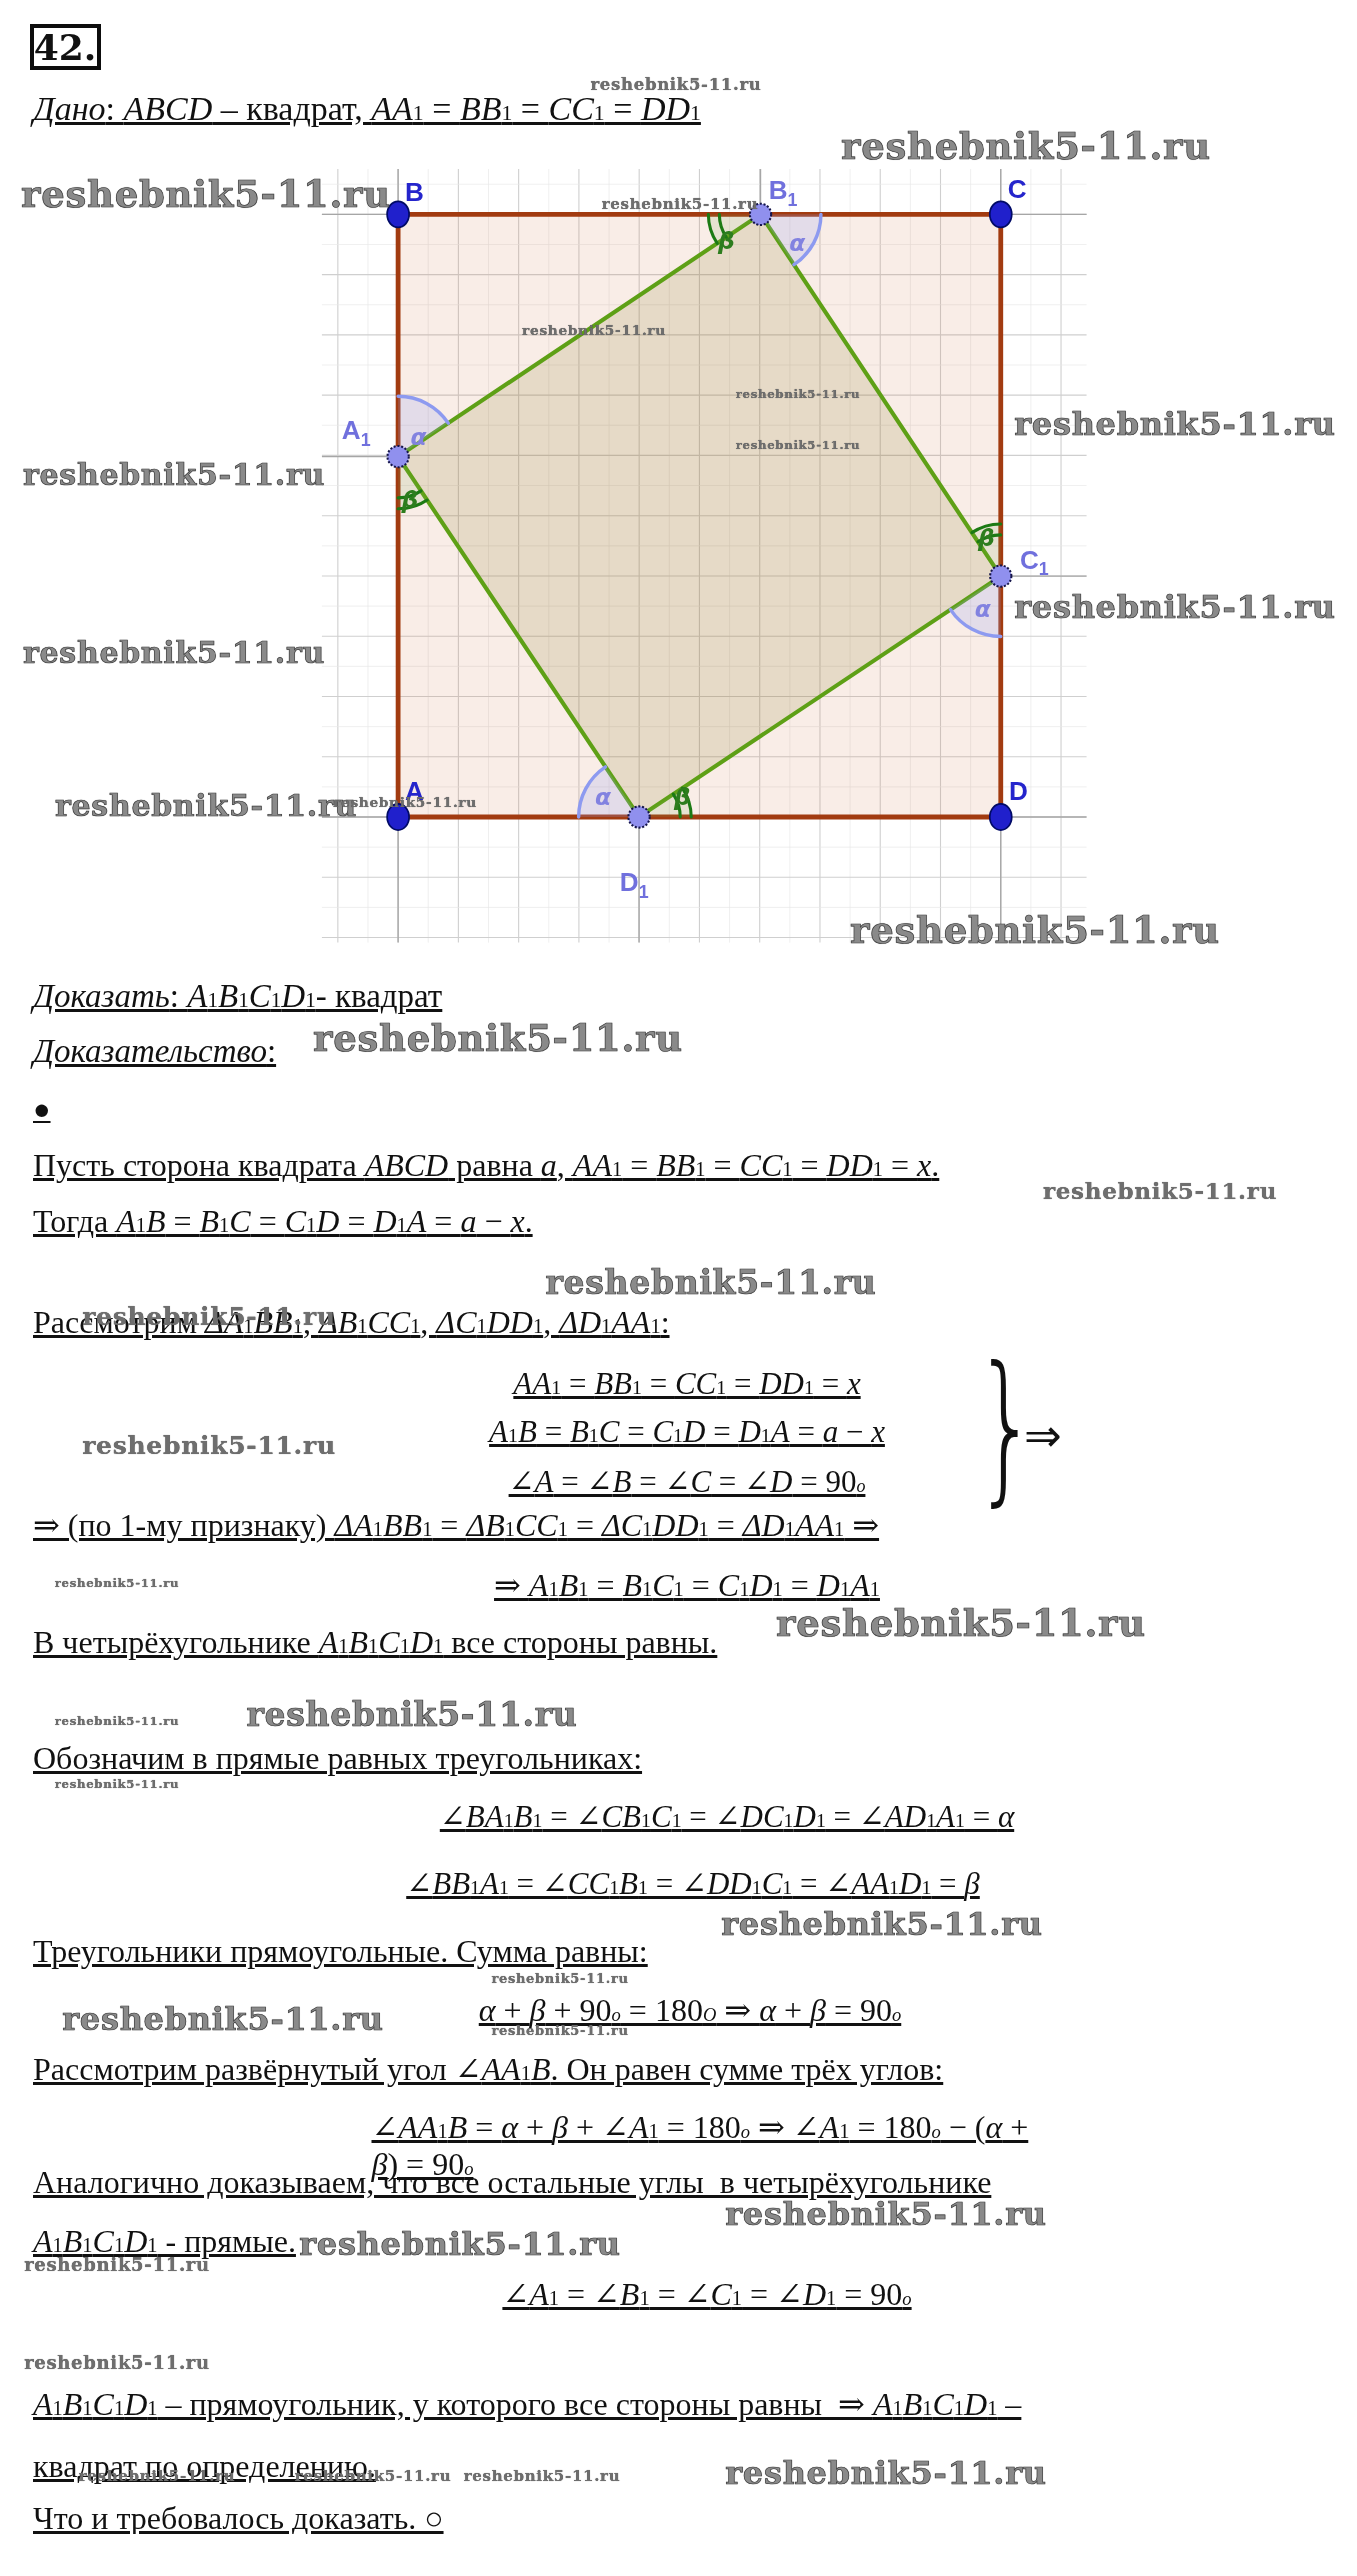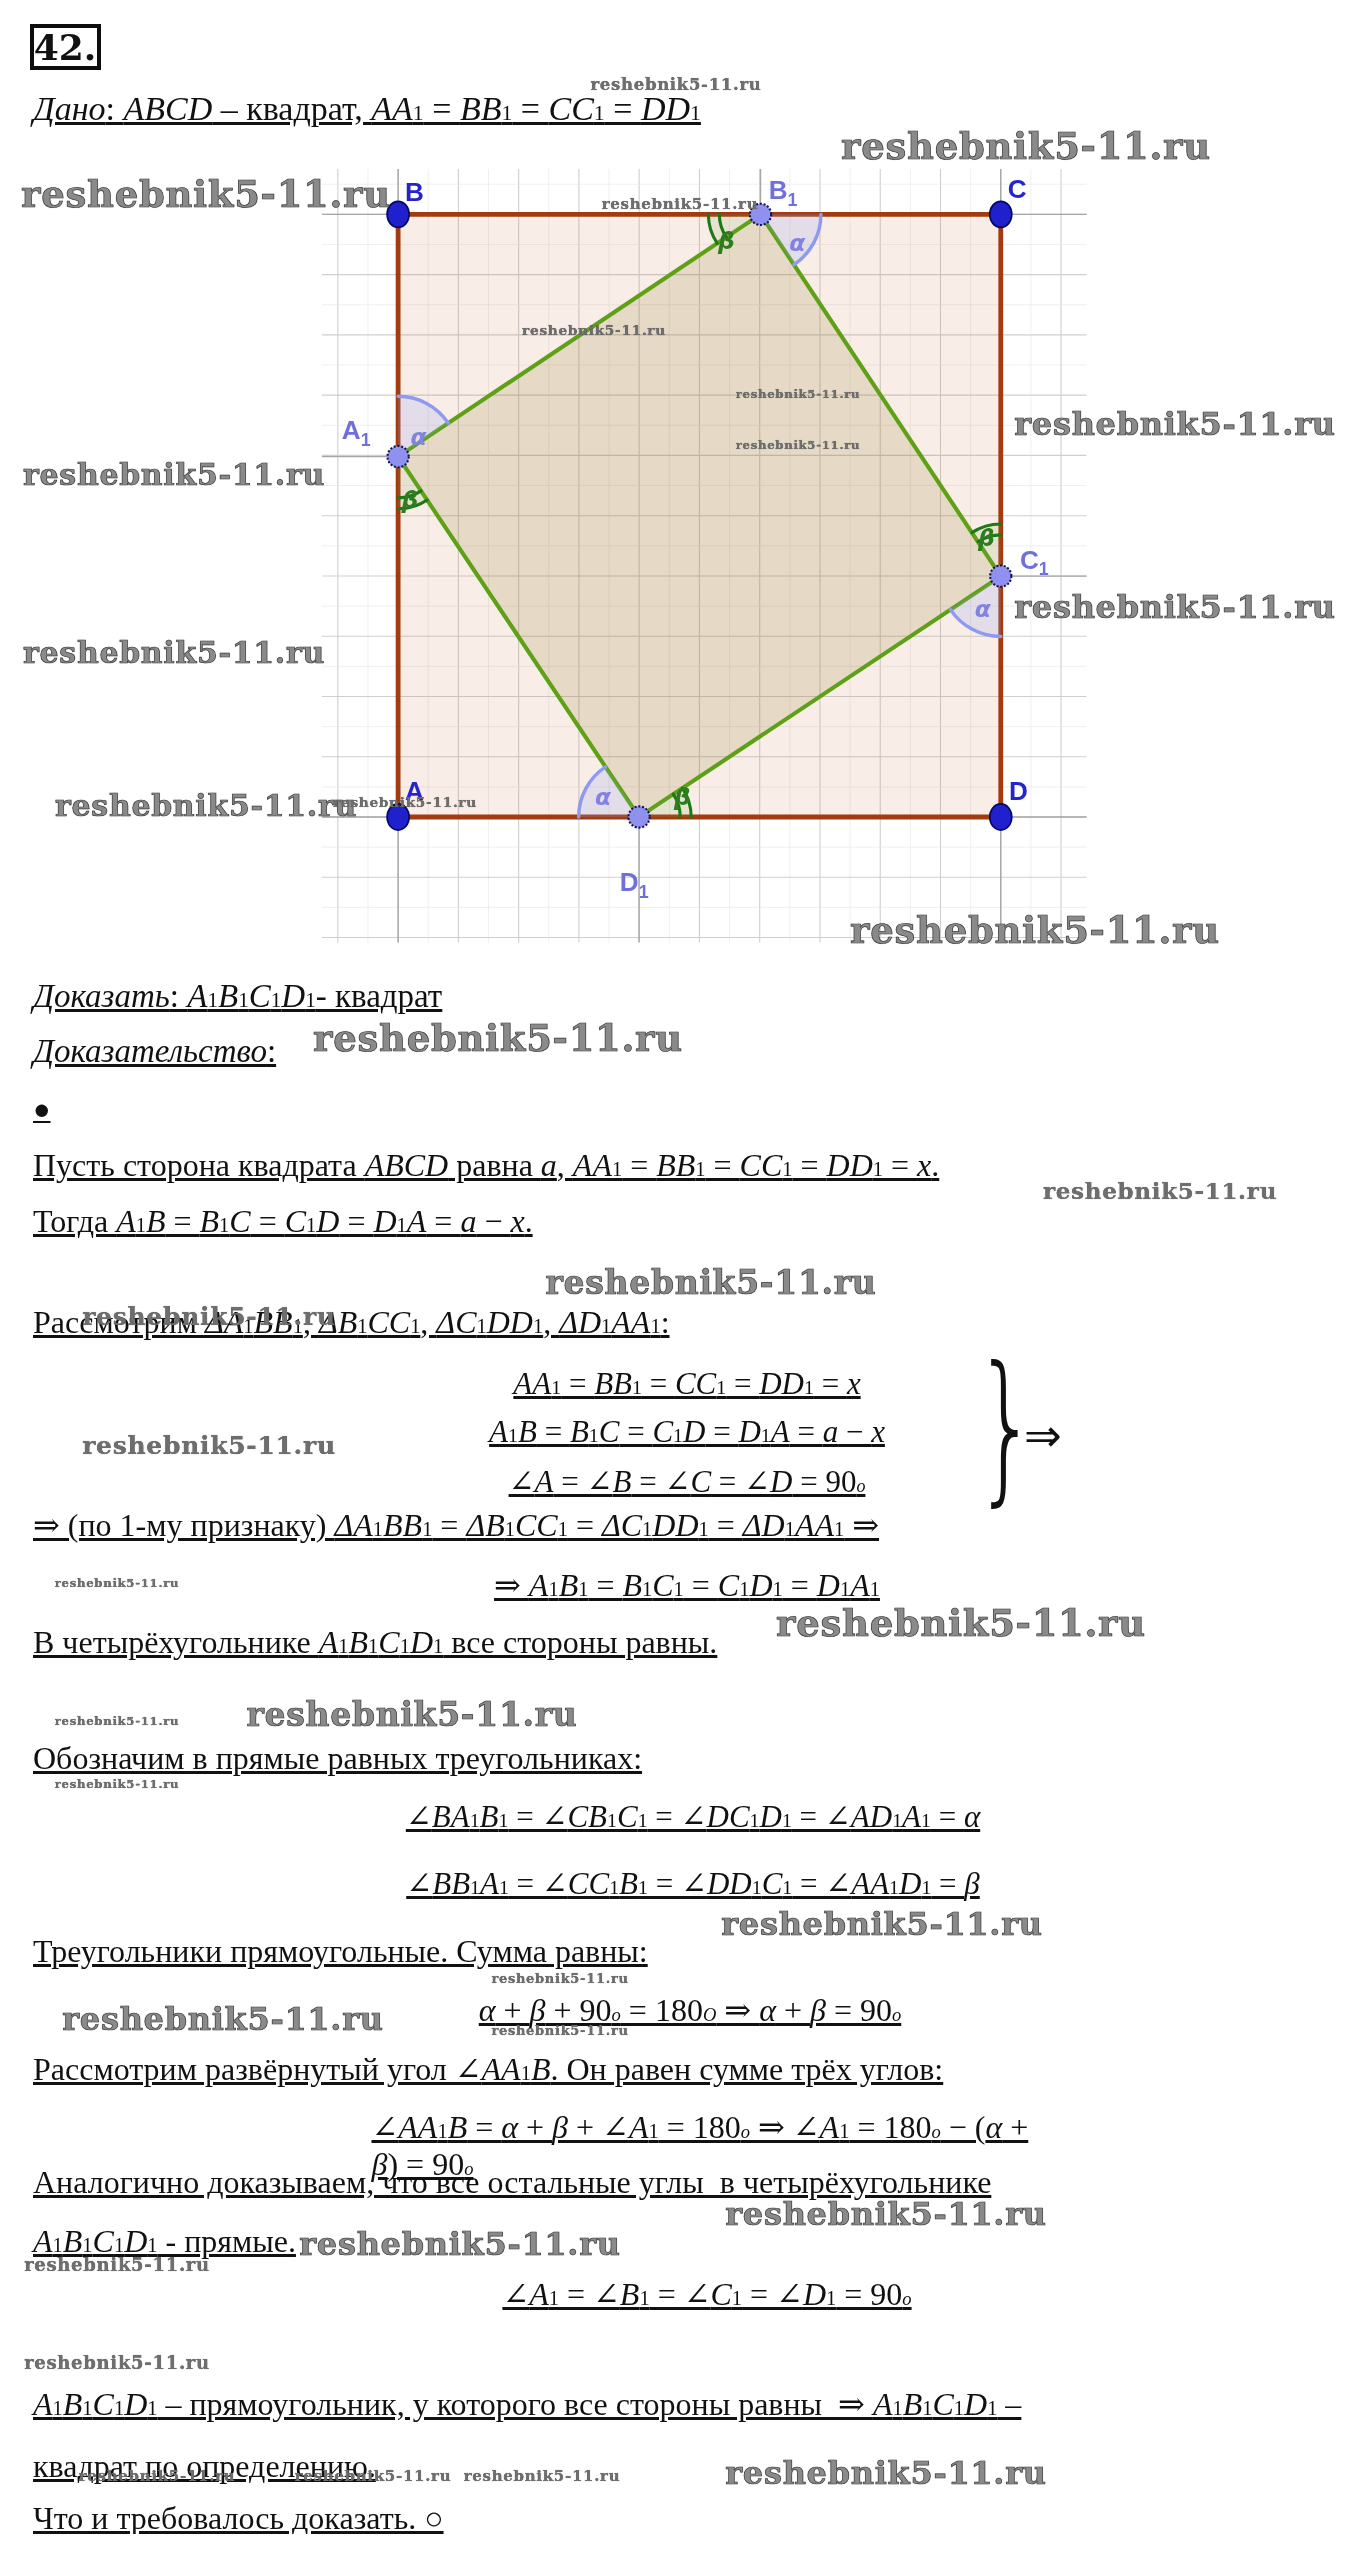--- a/index.html
+++ b/index.html
@@ -170,21 +170,21 @@
       <div class="bodyline" style="left: 33px; top: 1147px; font-size: 32px;">Пусть сторона квадрата <i>ABCD</i> равна <i>a</i>, <i>AA</i><sub>1</sub> = <i>BB</i><sub>1</sub> = <i>CC</i><sub>1</sub> = <i>DD</i><sub>1</sub> = <i>x</i>.</div>
       <div class="bodyline" style="left: 33px; top: 1203px; font-size: 32px;">Тогда <i>A</i><sub>1</sub><i>B</i> = <i>B</i><sub>1</sub><i>C</i> = <i>C</i><sub>1</sub><i>D</i> = <i>D</i><sub>1</sub><i>A</i> = <i>a</i> − <i>x</i>.</div>
       <div class="bodyline" style="left: 33px; top: 1304px; font-size: 32px;">Рассмотрим <i>ΔA</i><sub>1</sub><i>BB</i><sub>1</sub>, <i>ΔB</i><sub>1</sub><i>CC</i><sub>1</sub>, <i>ΔC</i><sub>1</sub><i>DD</i><sub>1</sub>, <i>ΔD</i><sub>1</sub><i>AA</i><sub>1</sub>:</div>
       <div class="bodyline centered" style="left: 687px; top: 1366px; font-size: 31px;"><i>AA</i><sub>1</sub> = <i>BB</i><sub>1</sub> = <i>CC</i><sub>1</sub> = <i>DD</i><sub>1</sub> = <i>x</i></div>
       <div class="bodyline centered" style="left: 687px; top: 1414px; font-size: 31px;"><i>A</i><sub>1</sub><i>B</i> = <i>B</i><sub>1</sub><i>C</i> = <i>C</i><sub>1</sub><i>D</i> = <i>D</i><sub>1</sub><i>A</i> = <i>a</i> − <i>x</i></div>
       <div class="bodyline centered" style="left: 687px; top: 1464px; font-size: 31px;">∠<i>A</i> = ∠<i>B</i> = ∠<i>C</i> = ∠<i>D</i> = 90<sup><i>o</i></sup></div>
       <div class="bodyline" style="left: 33px; top: 1507px; font-size: 32px;">⇒ (по 1-му признаку) <i>ΔA</i><sub>1</sub><i>BB</i><sub>1</sub> = <i>ΔB</i><sub>1</sub><i>CC</i><sub>1</sub> = <i>ΔC</i><sub>1</sub><i>DD</i><sub>1</sub> = <i>ΔD</i><sub>1</sub><i>AA</i><sub>1</sub> ⇒</div>
       <div class="bodyline centered" style="left: 687px; top: 1567px; font-size: 32px;">⇒ <i>A</i><sub>1</sub><i>B</i><sub>1</sub> = <i>B</i><sub>1</sub><i>C</i><sub>1</sub> = <i>C</i><sub>1</sub><i>D</i><sub>1</sub> = <i>D</i><sub>1</sub><i>A</i><sub>1</sub></div>
       <div class="bodyline" style="left: 33px; top: 1624px; font-size: 32px;">В четырёхугольнике <i>A</i><sub>1</sub><i>B</i><sub>1</sub><i>C</i><sub>1</sub><i>D</i><sub>1</sub> все стороны равны.</div>
       <div class="bodyline" style="left: 33px; top: 1740px; font-size: 32px;">Обозначим в прямые равных треугольниках:</div>
-      <div class="bodyline centered" style="left: 693px; top: 1799px; font-size: 31px;">∠<i>BA</i><sub>1</sub><i>B</i><sub>1</sub> = ∠<i>CB</i><sub>1</sub><i>C</i><sub>1</sub> = ∠<i>DC</i><sub>1</sub><i>D</i><sub>1</sub> = ∠<i>AD</i><sub>1</sub><i>A</i><sub>1</sub> = <i>α</i></div>
+      <div class="bodyline centered" style="left: 727px; top: 1799px; font-size: 31px;">∠<i>BA</i><sub>1</sub><i>B</i><sub>1</sub> = ∠<i>CB</i><sub>1</sub><i>C</i><sub>1</sub> = ∠<i>DC</i><sub>1</sub><i>D</i><sub>1</sub> = ∠<i>AD</i><sub>1</sub><i>A</i><sub>1</sub> = <i>α</i></div>
       <div class="bodyline centered" style="left: 693px; top: 1866px; font-size: 31px;">∠<i>BB</i><sub>1</sub><i>A</i><sub>1</sub> = ∠<i>CC</i><sub>1</sub><i>B</i><sub>1</sub> = ∠<i>DD</i><sub>1</sub><i>C</i><sub>1</sub> = ∠<i>AA</i><sub>1</sub><i>D</i><sub>1</sub> = <i>β</i></div>
       <div class="bodyline" style="left: 33px; top: 1933px; font-size: 32px;">Треугольники прямоугольные. Сумма равны:</div>
       <div class="bodyline centered" style="left: 690px; top: 1992px; font-size: 32px;"><i>α</i> + <i>β</i> + 90<sup><i>o</i></sup> = 180<sup><i>O</i></sup> ⇒ <i>α</i> + <i>β</i> = 90<sup><i>o</i></sup></div>
       <div class="bodyline" style="left: 33px; top: 2051px; font-size: 32px;">Рассмотрим развёрнутый угол ∠<i>AA</i><sub>1</sub><i>B</i>. Он равен сумме трёх углов:</div>
       <div class="bodyline centered" style="left: 700px; top: 2109px; font-size: 32px;">∠<i>AA</i><sub>1</sub><i>B</i> = <i>α</i> + <i>β</i> + ∠<i>A</i><sub>1</sub> = 180<sup><i>o</i></sup> ⇒ ∠<i>A</i><sub>1</sub> = 180<sup><i>o</i></sup> − (<i>α</i> + <i>β</i>) = 90<sup><i>o</i></sup></div>
       <div class="bodyline" style="left: 33px; top: 2164px; font-size: 32px;">Аналогично доказываем, что все остальные углы&nbsp; в четырёхугольнике</div>
       <div class="bodyline" style="left: 33px; top: 2223px; font-size: 32px;"><i>A</i><sub>1</sub><i>B</i><sub>1</sub><i>C</i><sub>1</sub><i>D</i><sub>1</sub> - прямые.</div>
       <div class="bodyline centered" style="left: 707px; top: 2276px; font-size: 32px;">∠<i>A</i><sub>1</sub> = ∠<i>B</i><sub>1</sub> = ∠<i>C</i><sub>1</sub> = ∠<i>D</i><sub>1</sub> = 90<sup><i>o</i></sup></div>
       <div class="bodyline" style="left: 33px; top: 2386px; font-size: 32px;"><i>A</i><sub>1</sub><i>B</i><sub>1</sub><i>C</i><sub>1</sub><i>D</i><sub>1</sub> – прямоугольник, у которого все стороны равны&nbsp; ⇒ <i>A</i><sub>1</sub><i>B</i><sub>1</sub><i>C</i><sub>1</sub><i>D</i><sub>1</sub> –</div>
       <div class="bodyline" style="left: 33px; top: 2448px; font-size: 32px;">квадрат по определению.</div>

